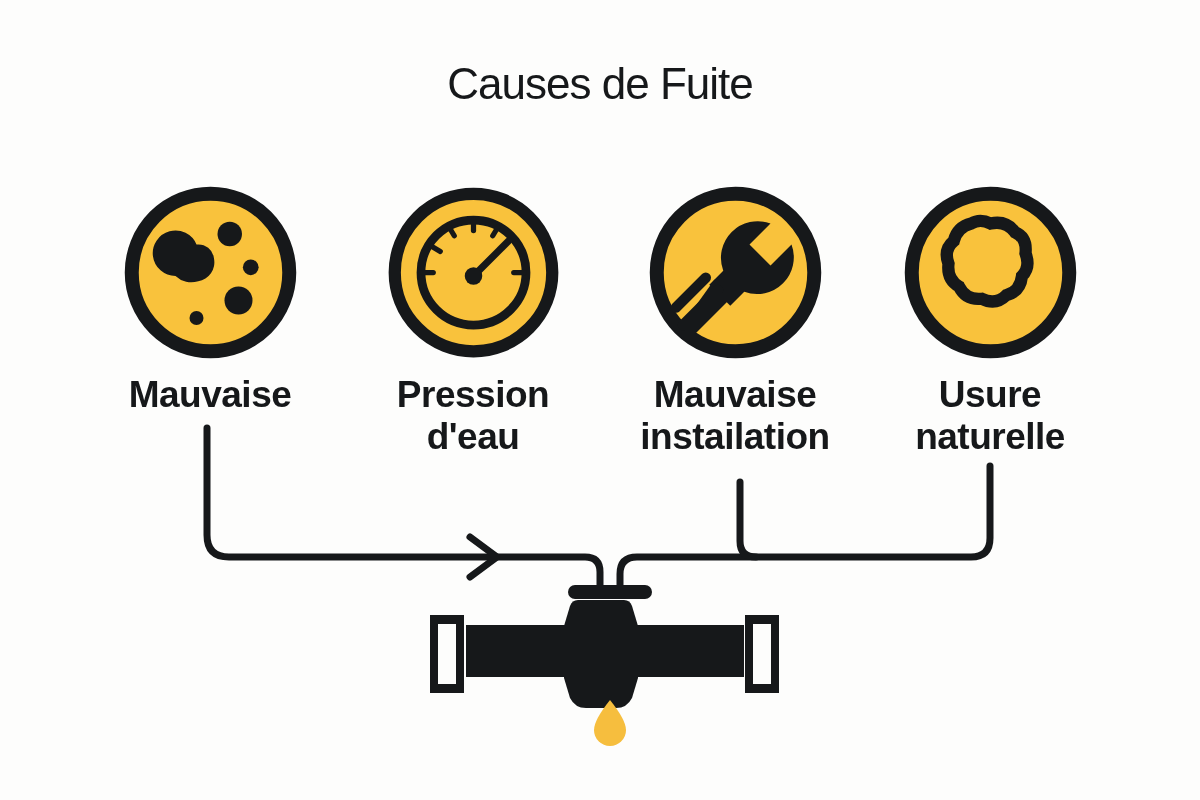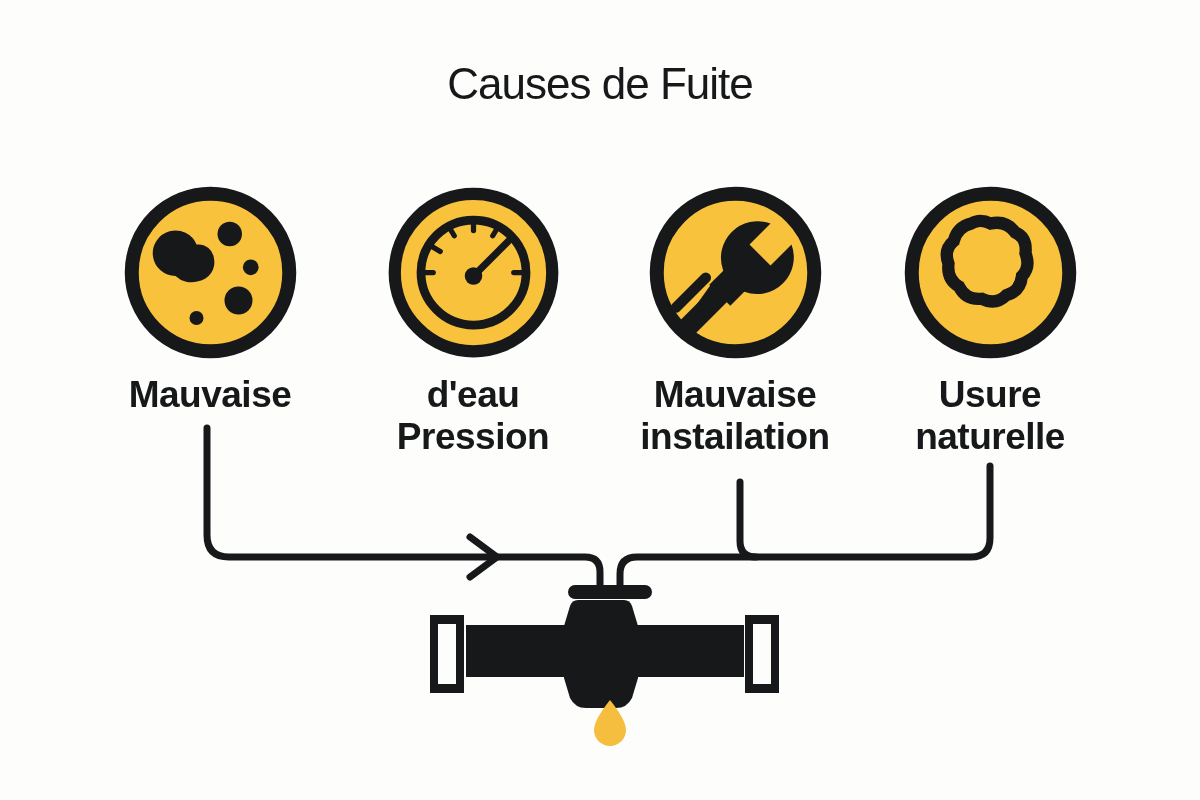--- a/index.html
+++ b/index.html
@@ -102,22 +102,22 @@
           <line x1="26" y1="35" x2="31" y2="38"></line>
           <line x1="21" y1="50" x2="27" y2="50"></line>
           <line x1="73" y1="50" x2="79" y2="50"></line>
           <line x1="64" y1="24" x2="61" y2="29"></line>
         </g>
         <line x1="50" y1="52" x2="70" y2="32" stroke="#16181a" stroke-width="4" stroke-linecap="round"></line>
         <circle cx="50" cy="52" r="5" fill="#16181a"></circle>
       </svg>
     </div>
     <div class="cause-label">
+      <div>Pression</div>
       <div>d'eau</div>
-      <div>Pression</div>
     </div>
   </div>
 
   <div class="cause-col" id="col-3">
     <div class="icon-wrap">
       <svg viewBox="0 0 100 100" width="175" height="175">
         <circle cx="50" cy="50" r="45" fill="#f9c23c" stroke="#16181a" stroke-width="8"></circle>
         <path d="M50 22 q9 -2 14 5 q7 3 6 12 q3 8 -2 13 q-1 9 -9 11 q-6 6 -14 2 q-9 1 -13 -7 q-7 -4 -6 -13 q-3 -8 3 -13 q2 -8 10 -10 q5 -3 11 0 z" fill="none" stroke="#16181a" stroke-width="7"></path>
       </svg>
     </div>

